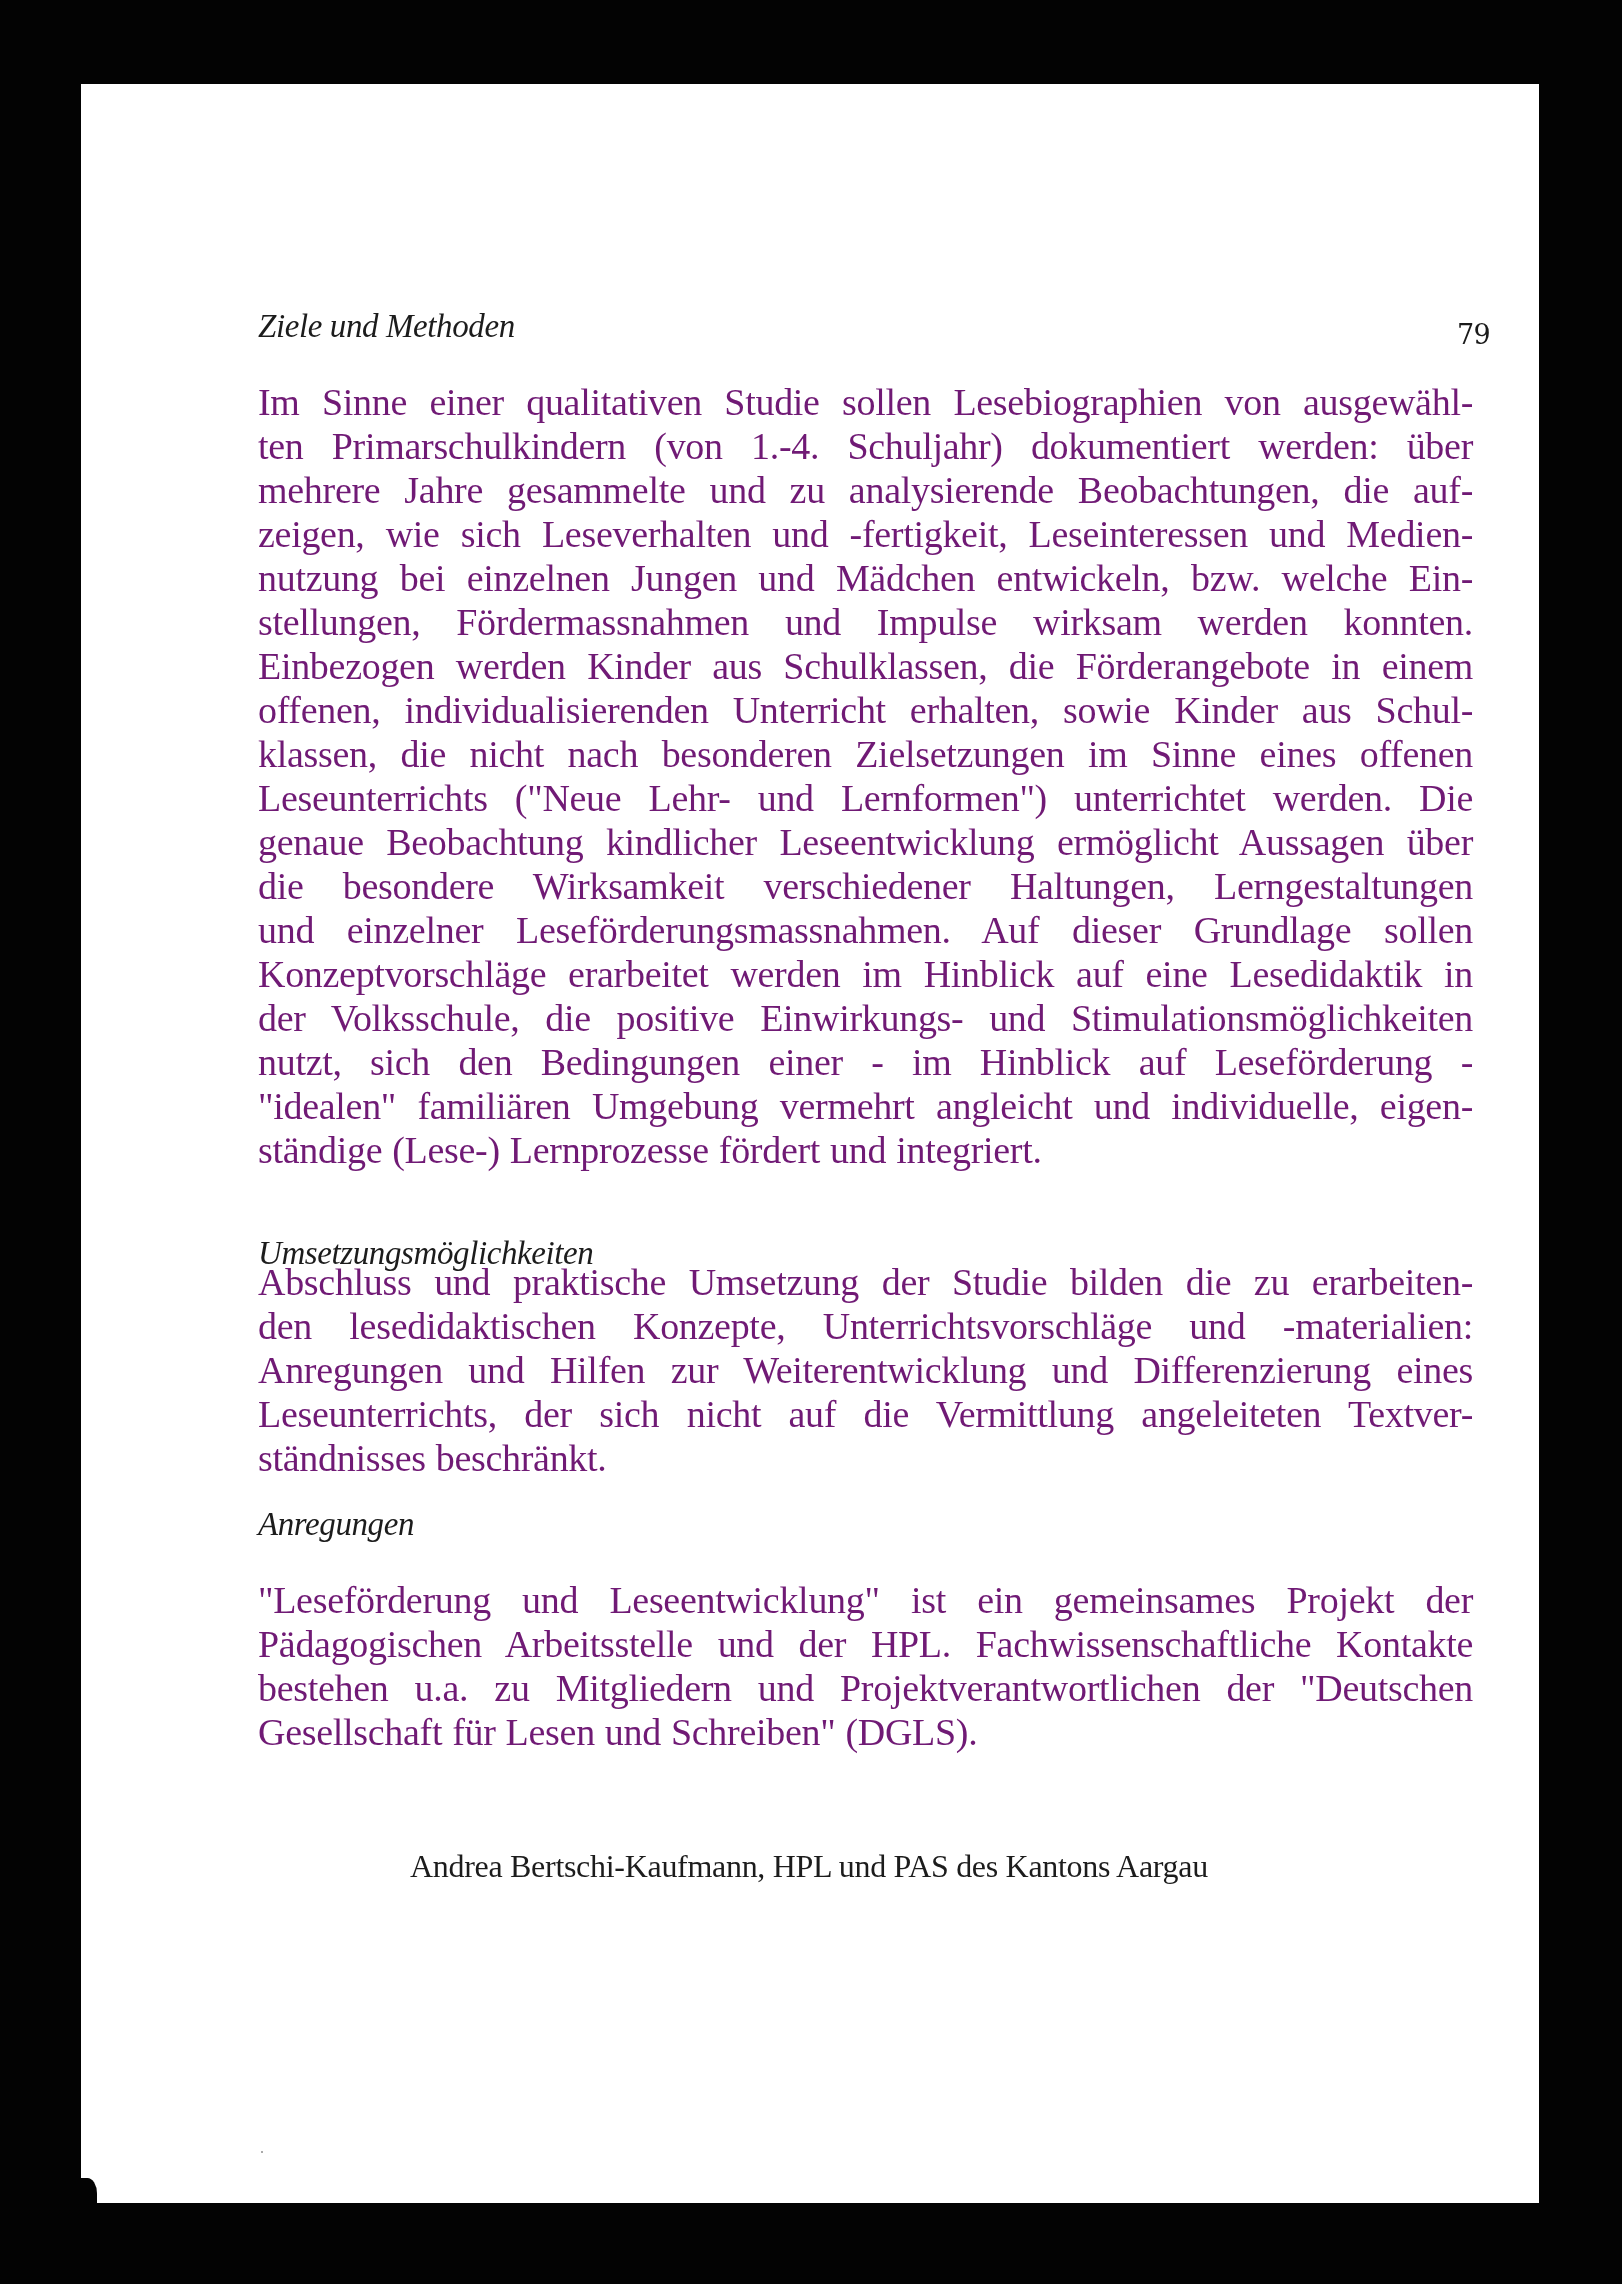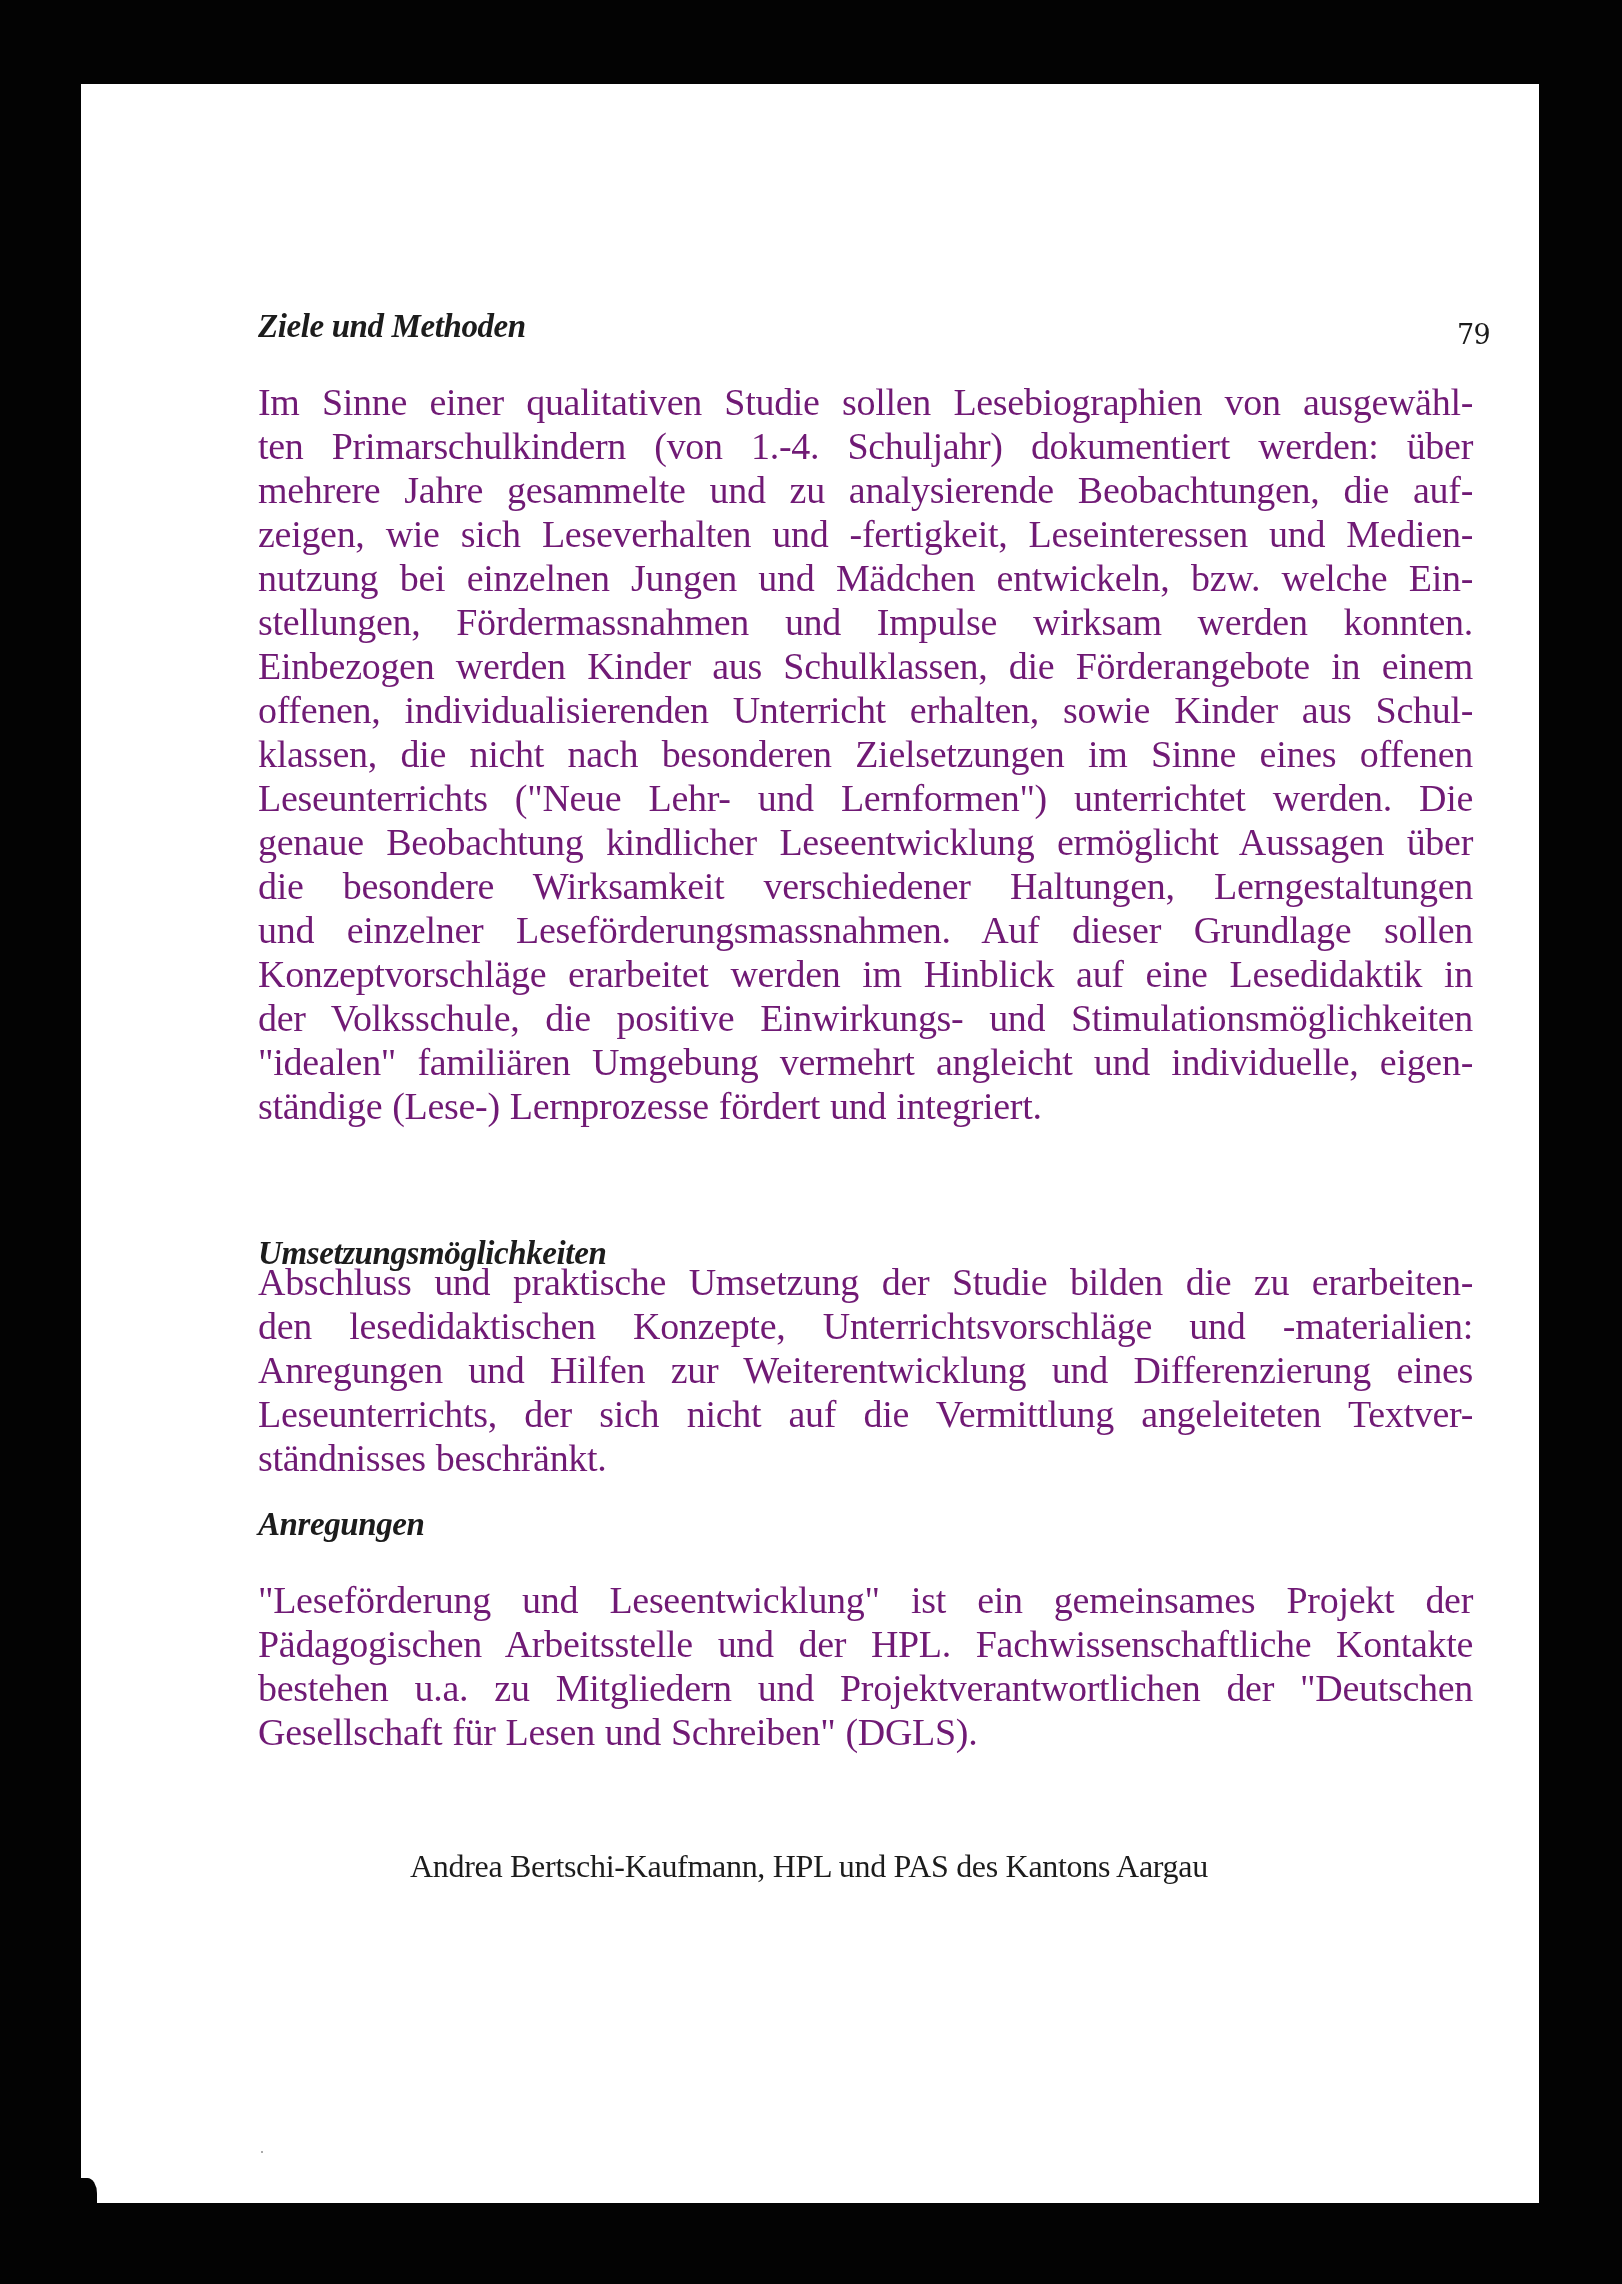--- a/index.html
+++ b/index.html
@@ -53,21 +53,21 @@
       text-align-last: justify;
     }
     .line.last {
       text-align-last: left;
     }
     .heading {
       position: absolute;
       left: 177px;
       font-family: "Liberation Serif", "DejaVu Serif", serif;
       font-style: italic;
-      font-weight: bold;
+      font-weight: normal;
       font-size: 33px;
       line-height: 39px;
       letter-spacing: -0.4px;
       color: #1c1c1c;
     }
     .signature {
       position: absolute;
       left: 329px;
       top: 1760px;
       font-family: "Liberation Serif", "DejaVu Serif", serif;
@@ -110,20 +110,21 @@
     <span class="line">stellungen, Fördermassnahmen und Impulse wirksam werden konnten.</span>
     <span class="line">Einbezogen werden Kinder aus Schulklassen, die Förderangebote in einem</span>
     <span class="line">offenen, individualisierenden Unterricht erhalten, sowie Kinder aus Schul-</span>
     <span class="line">klassen, die nicht nach besonderen Zielsetzungen im Sinne eines offenen</span>
     <span class="line">Leseunterrichts ("Neue Lehr- und Lernformen") unterrichtet werden. Die</span>
     <span class="line">genaue Beobachtung kindlicher Leseentwicklung ermöglicht Aussagen über</span>
     <span class="line">die besondere Wirksamkeit verschiedener Haltungen, Lerngestaltungen</span>
     <span class="line">und einzelner Leseförderungsmassnahmen. Auf dieser Grundlage sollen</span>
     <span class="line">Konzeptvorschläge erarbeitet werden im Hinblick auf eine Lesedidaktik in</span>
     <span class="line">der Volksschule, die positive Einwirkungs- und Stimulationsmöglichkeiten</span>
+    <span class="line">nutzt, sich den Bedingungen einer - im Hinblick auf Leseförderung -</span>
     <span class="line">"idealen" familiären Umgebung vermehrt angleicht und individuelle, eigen-</span>
     <span class="line last">ständige (Lese-) Lernprozesse fördert und integriert.</span>
   </div>
 
   <div class="heading" style="top:1103px;margin-top:47px;">Umsetzungsmöglichkeiten</div>
   <div class="text-block" style="top:1160px;">
     <span class="line">Abschluss und praktische Umsetzung der Studie bilden die zu erarbeiten-</span>
     <span class="line">den lesedidaktischen Konzepte, Unterrichtsvorschläge und -materialien:</span>
     <span class="line">Anregungen und Hilfen zur Weiterentwicklung und Differenzierung eines</span>
     <span class="line">Leseunterrichts, der sich nicht auf die Vermittlung angeleiteten Textver-</span>

